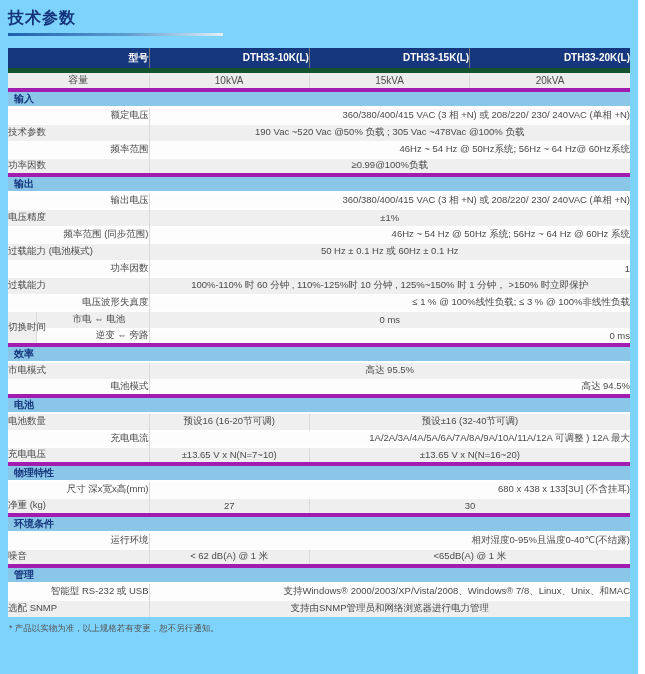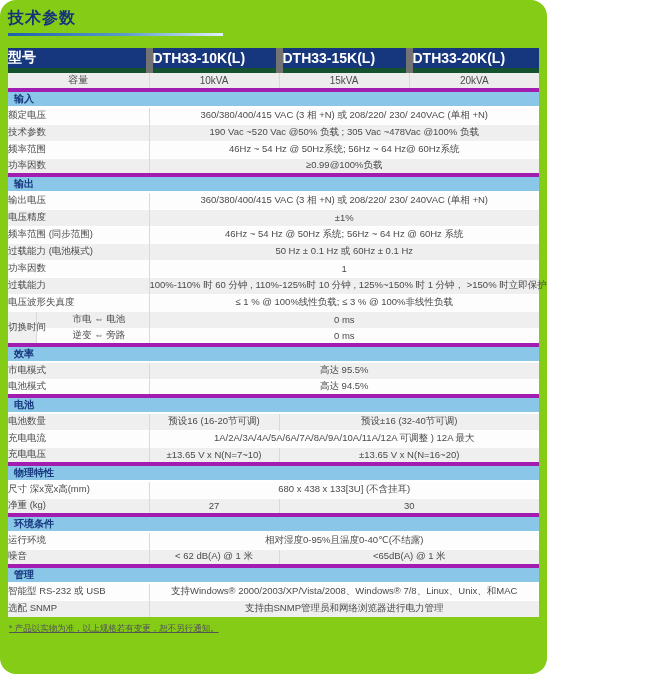--- a/index.html
+++ b/index.html
@@ -1,42 +1,42 @@
 <!DOCTYPE html>
 <html><head>
 <meta charset="utf-8">
 <style>
   * { box-sizing: border-box; }
   html,body { margin:0; padding:0; background:#ffffff; }
   body { font-family:"Liberation Sans","DejaVu Sans",sans-serif; }
-  .page { width:547px; height:674px; padding:8px 8px 0 8px; background:#84cc16; overflow:hidden;border-radius:16px; }
+  .page { width:638px; height:674px; padding:8px 8px 0 8px; background:#7dd3fc; overflow:hidden; }
   .page-title { color:#14337a; font-size:16px; font-weight:bold; letter-spacing:1px; line-height:20px; }
   .title-underline { width:215px; height:3px; margin-top:5px;
     background:linear-gradient(to right,#1d5fad 0%,#5e9ccd 55%,#e3eff9 100%); }
   table.spec { width:100%; border-collapse:collapse; table-layout:fixed; margin-top:12px; }
   table.spec td, table.spec th { padding:0; vertical-align:middle; }
-  thead th { background:#16377e; color:#ffffff; font-size:14px; font-weight:bold;
-    height:22px; text-align:left; }
-  thead th + th { border-left:7px solid #737373; }
+  thead th { background:#16377e; color:#ffffff; font-size:10px; font-weight:bold;
+    height:22px; text-align:right; }
+  thead th + th { border-left:1px solid #737373; }
   tr.cap td { background:#ededed; color:#4a4a4a; font-size:10px; height:20px;
     text-align:center; border-top:5px solid #14532d; }
   tr.cap td + td { border-left:1px solid #d9d9d9; }
   tr.section td { background:#8ac6e8; color:#17387e; font-weight:bold; font-size:10px;
     height:15px; padding-left:6px; text-align:left;
     border-top:4px solid #a21caf; border-bottom:2px solid #ffffff; }
   tr.data td { height:17px; font-size:9.5px; color:#4a4a4a; border-top:1px solid #ffffff;
     white-space:nowrap; }
   tr.data.gray td { background:#efefef; }
-  tr.data.white td { background:#fdfdfd; }
+  tr.data.white td { background:#fdfdfd;text-align:right; }
   td.label { text-align:left; padding-left:48px; }
   td.label.sub { padding-left:36px; border-left:1px solid #d9d9d9; }
   td.group { text-align:center; background:#f7f7f7; font-size:9.5px; color:#4a4a4a;
     line-height:1.35; white-space:normal; }
   td.value { text-align:center; border-left:1px solid #d9d9d9; }
-  .footnote { font-size:8.5px; color:#555555; margin-top:6px; padding-left:1px;text-decoration:underline; }
+  .footnote { font-size:8.5px; color:#555555; margin-top:6px; padding-left:1px; }
 </style>
 </head>
 <body>
 
 <div class="page">
   <div class="page-title">技术参数</div>
   <div class="title-underline"></div>
 
   <table class="spec">
     <colgroup>

